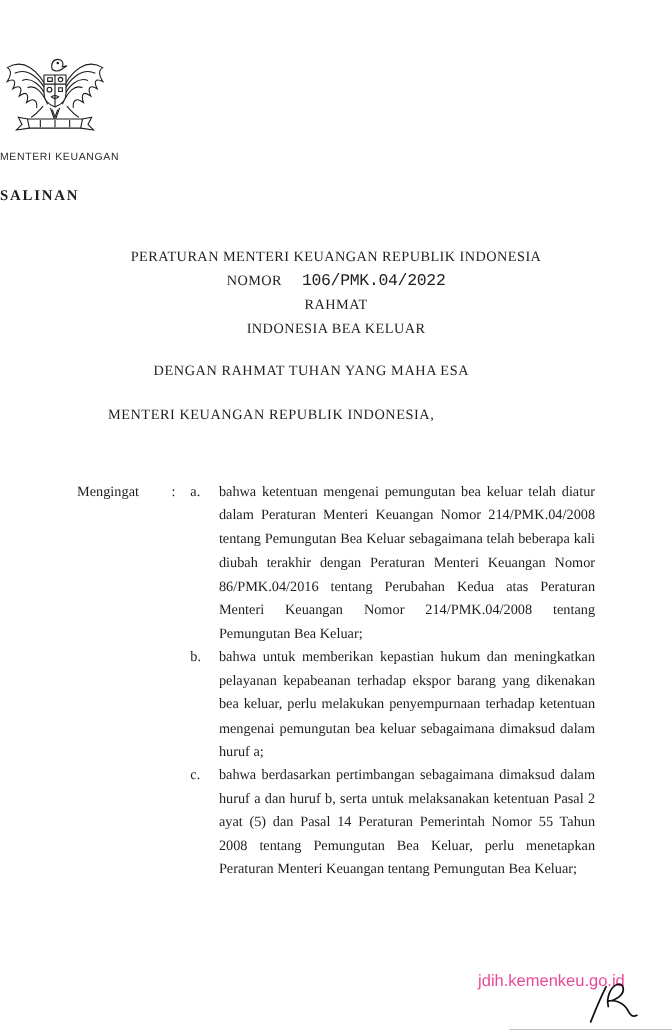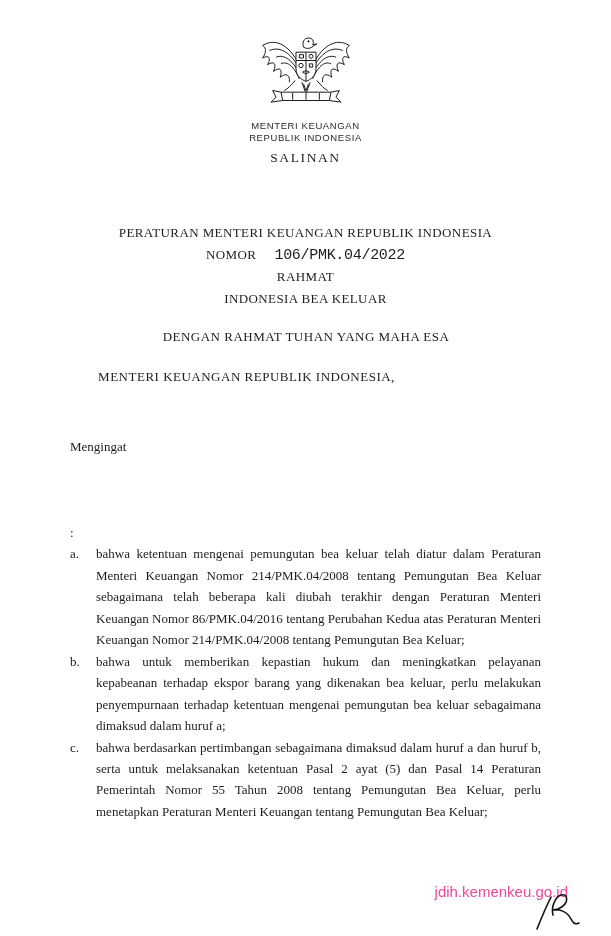--- a/index.html
+++ b/index.html
@@ -9,38 +9,37 @@
     height: 936px;
     margin: 0 auto;
     background: #ffffff;
     font-family: "Liberation Serif", serif;
     color: #1d1d1d;
     overflow: hidden;
   }
   
   .header-block {
     position: absolute;
-    top: 32px;
+    top: 48px;
     left: 0;
     width: 611px;
-    text-align: center;
   }
   .emblem-wrap { display: inline-block; width: 100px; height: 82px; }
   .ministry-lines {
     margin-top: 2px;
     font-family: "Liberation Sans", sans-serif;
     font-size: 9.5px;
     line-height: 11.5px;
     letter-spacing: 0.6px;
     color: #2a2a2a;
   }
   .salinan {
-    margin-top: 7px;
+    margin-top: 21px;
     font-size: 13.5px;
-    font-weight: normal;
+    font-weight: bold;
     letter-spacing: 1.6px;
   }
   
   .title-block {
     position: absolute;
     top: 222px;
     left: 0;
     width: 611px;
     text-align: center;
     font-size: 13px;
@@ -54,41 +53,39 @@
     letter-spacing: -0.3px;
   }
   .invocation-line {
     position: absolute;
     top: 329px;
     left: 0;
     width: 566px;
     text-align: center;
     font-size: 13px;
     letter-spacing: 0.5px;
-    margin-left: 23px;
   }
   .authority-line {
     position: absolute;
     top: 369px;
     left: 0;
     width: 493px;
     text-align: center;
     font-size: 13px;
     letter-spacing: 0.5px;
   }
   
   .considerations {
     position: absolute;
     top: 436px;
     left: 70px;
     width: 471px;
     font-size: 13px;
     line-height: 21.45px;
     display: flex;
-    flex-direction: column;
   }
   .consider-label { width: 86px; flex: 0 0 86px; }
   .consider-colon { width: 17px; flex: 0 0 17px; }
   .consider-items { flex: 1; }
   .consider-item { display: flex; }
   .item-letter { width: 26px; flex: 0 0 26px; }
   .item-text { flex: 1; text-align: justify; text-justify: inter-word; font-family: Liberation Serif, serif; }
   
   .footer-link {
     position: absolute;
@@ -149,21 +146,20 @@
         <path d="M30,72 L90,72 L88,82 L32,82 Z" fill="#ffffff"></path>
         <path d="M30,72 L20,70 L24,78 L18,84 L32,82"></path>
         <path d="M90,72 L100,70 L96,78 L102,84 L88,82"></path>
         <line x1="44" y1="73" x2="44" y2="81"></line>
         <line x1="60" y1="73" x2="60" y2="81"></line>
         <line x1="76" y1="73" x2="76" y2="81"></line>
       </svg>
     </div>
     <div class="ministry-lines">
       <div>MENTERI KEUANGAN</div>
-      <div>REPUBLIK INDONESIA</div>
     </div>
     <div class="salinan">SALINAN</div>
   </div>
 
   <div class="title-block">
     <div>PERATURAN MENTERI KEUANGAN REPUBLIK INDONESIA</div>
     <div>
       <span>NOMOR</span><span class="nomor-value">106/PMK.04/2022</span>
     </div>
     <div>RAHMAT</div>

